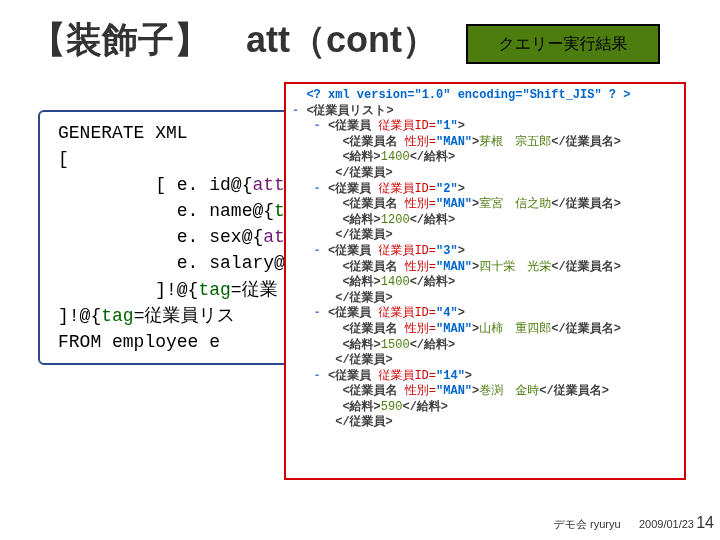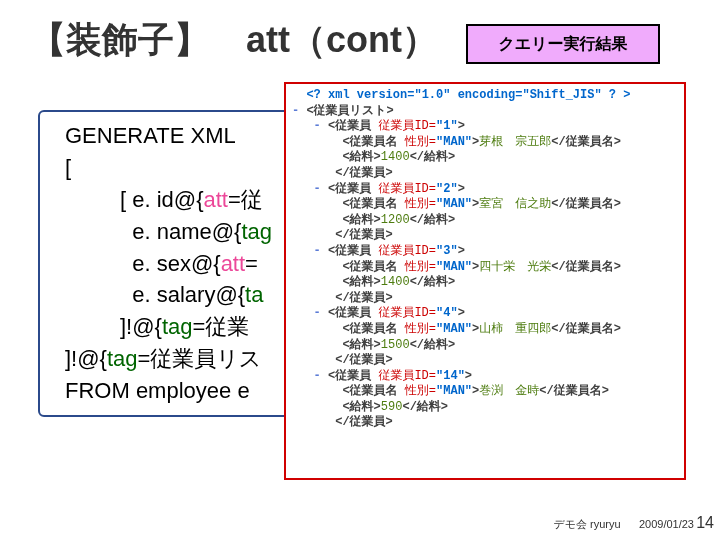--- a/index.html
+++ b/index.html
@@ -1,21 +1,21 @@
 <!DOCTYPE html>
 <html><head>
 <meta charset="utf-8">
 <style>
 html,body{margin:0;padding:0;width:720px;height:540px;background:#fff;font-family:"Arial","Helvetica",sans-serif;overflow:hidden}
 .slide{position:relative;width:720px;height:540px}
 .title-row{position:absolute;top:16px;left:30px;right:30px;height:60px}
 .title-text{font-size:36px;font-weight:bold;color:#333;font-family:"MS PGothic","Hiragino Sans",sans-serif;white-space:nowrap}
-.result-label{position:absolute;top:24px;right:60px;width:190px;height:36px;background:#f0abfc;border:2px solid #000;display:flex;align-items:center;justify-content:center;font-size:16px;font-weight:bold;font-family:"MS PGothic",sans-serif}
-.code-box{position:absolute;left:38px;top:110px;width:350px;padding:8px 25px;border:2px solid #2b4a8b;border-radius:6px;font-family:Liberation Sans, sans-serif;font-size:22px;line-height:1.45;white-space:pre;color:#000}
-.kw-att{color:#ec4899}
+.result-label{position:absolute;top:24px;right:60px;width:190px;height:36px;background:#4d7c0f;border:2px solid #000;display:flex;align-items:center;justify-content:center;font-size:16px;font-weight:normal;font-family:"MS PGothic",sans-serif}
+.code-box{position:absolute;left:38px;top:110px;width:350px;padding:8px 18px;border:2px solid #2b4a8b;border-radius:6px;font-family:Liberation Mono, monospace;font-size:18px;line-height:1.45;white-space:pre;color:#000}
+.kw-att{color:#701a75}
 .kw-tag{color:#006400}
 .xml-box{position:absolute;left:284px;top:82px;width:402px;height:398px;background:#fff;border:2px solid #d00000;font-family:"MS Gothic","Courier New",monospace;font-size:12px;line-height:1.3;color:#000;padding:4px 6px;box-sizing:border-box;overflow:hidden}
 .xml-line{white-space:pre}
 .x-tag{color:#404040;font-weight:bold}
 .x-attr{color:#cc0000}
 .x-text{color:#4d7c0f;font-weight:normal}
 .x-dash{color:#5b7bd6;font-weight:bold}
 .x-decl{color:#0066cc;font-weight:bold}
 .footer{position:absolute;bottom:8px;right:26px;font-size:11px;color:#333}
 .footer .page{position:absolute;right:-20px;bottom:0;font-size:16px}

